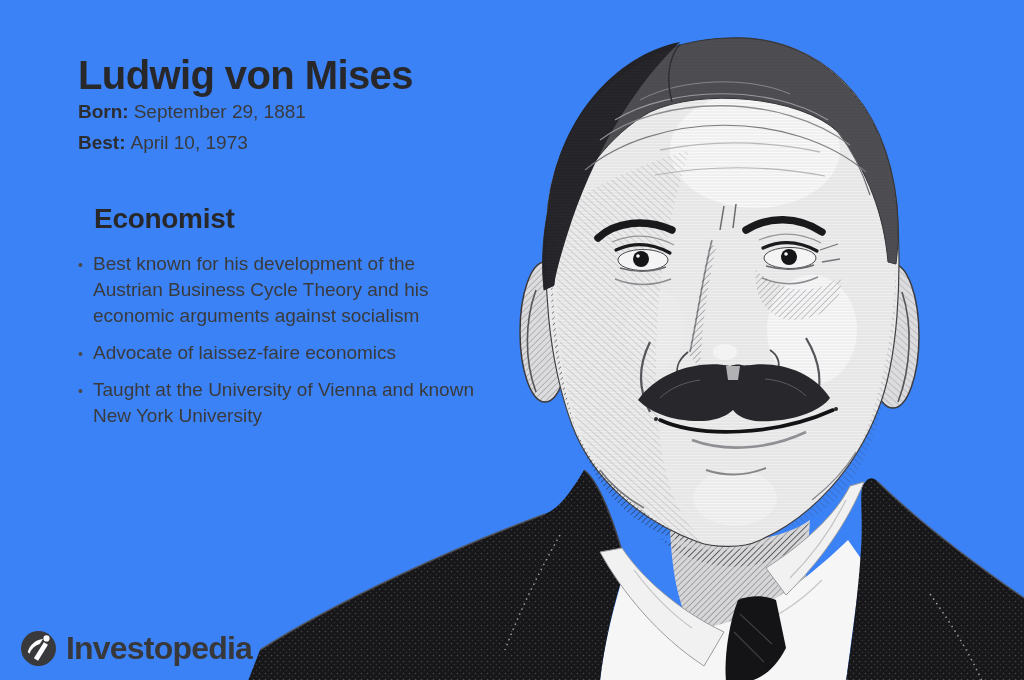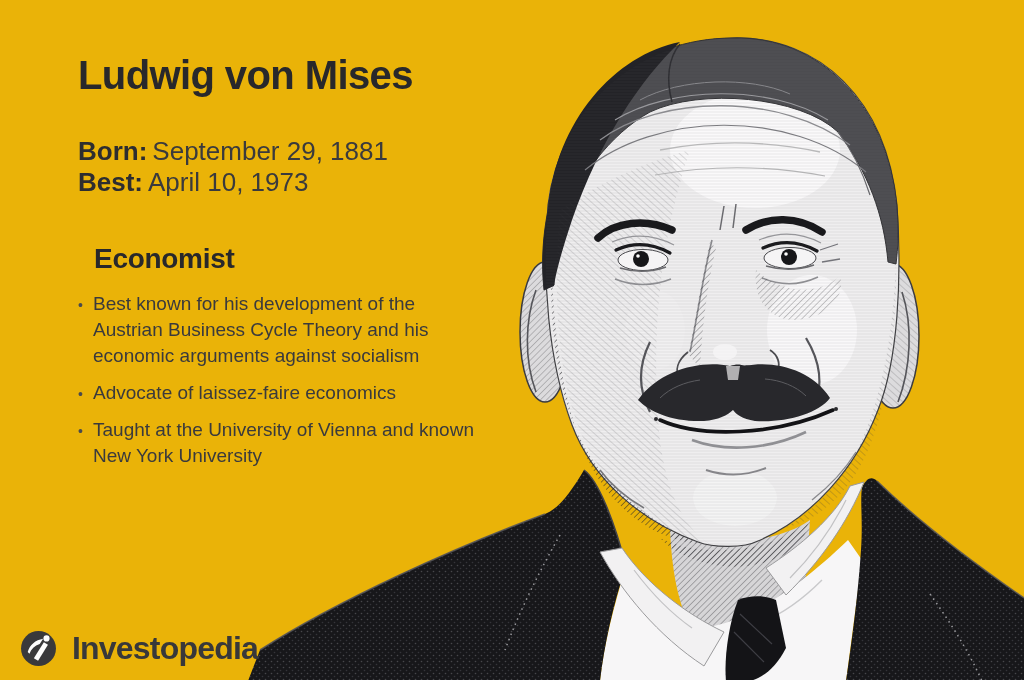--- a/index.html
+++ b/index.html
@@ -1,30 +1,30 @@
 <!DOCTYPE html>
 <html><head>
 <meta charset="utf-8">
 <style>
   html,body{margin:0;padding:0;background:#9a9aa0;}
   .canvas{
-    position:relative;width:1024px;height:680px;background:#eab308;
+    position:relative;width:1024px;height:680px;background:#3b82f6;
     font-family:"Liberation Sans",sans-serif;overflow:hidden;margin:0 auto;
   }
   .portrait-svg{position:absolute;left:0;top:0;width:1024px;height:680px;}
   .info{position:absolute;left:78px;top:54px;width:402px;color:#3d3d40;}
   .title{margin:0;font-size:40px;line-height:1.05;font-weight:700;color:#28282b;letter-spacing:-0.6px;}
-  .dates{margin-top:40px;font-size:26px;line-height:31px;color:#3a3a3d;}
+  .dates{font-size:19px;line-height:31px;color:#3a3a3d;}
   .dates .lbl{font-weight:700;color:#2d2d30;}
   .dates .val{margin-left:5px;}
   .role{margin:16px;margin-top:44px;font-size:28px;line-height:33px;font-weight:700;color:#28282b;letter-spacing:-0.3px;}
   .facts{margin:16px 0 0 0;padding:0 0 0 15px;list-style:none;font-size:19px;line-height:26px;color:#3a3a3d;}
   .facts li{position:relative;margin:0 0 11px 0;}
   .facts li::before{content:"•";position:absolute;left:-15px;top:1px;font-size:14px;color:#4a4a4d;}
-  .brand{position:absolute;left:20px;bottom:13px;display:flex;align-items:center;gap:15px;}
+  .brand{position:absolute;left:20px;bottom:13px;display:flex;align-items:center;gap:9px;}
   .brand-icon{width:37px;height:37px;display:block;}
   .brand-text{font-size:32px;font-weight:700;color:#38383a;letter-spacing:-0.8px;}
 </style>
 </head>
 <body>
 
 <div class="canvas">
 
   <svg class="portrait-svg" viewBox="0 0 1024 680" role="img" aria-label="Black-and-white engraved-style portrait of Ludwig von Mises, an older man with receding combed-back hair and a mustache, wearing a dark suit, white shirt and dark tie">
     <defs>

